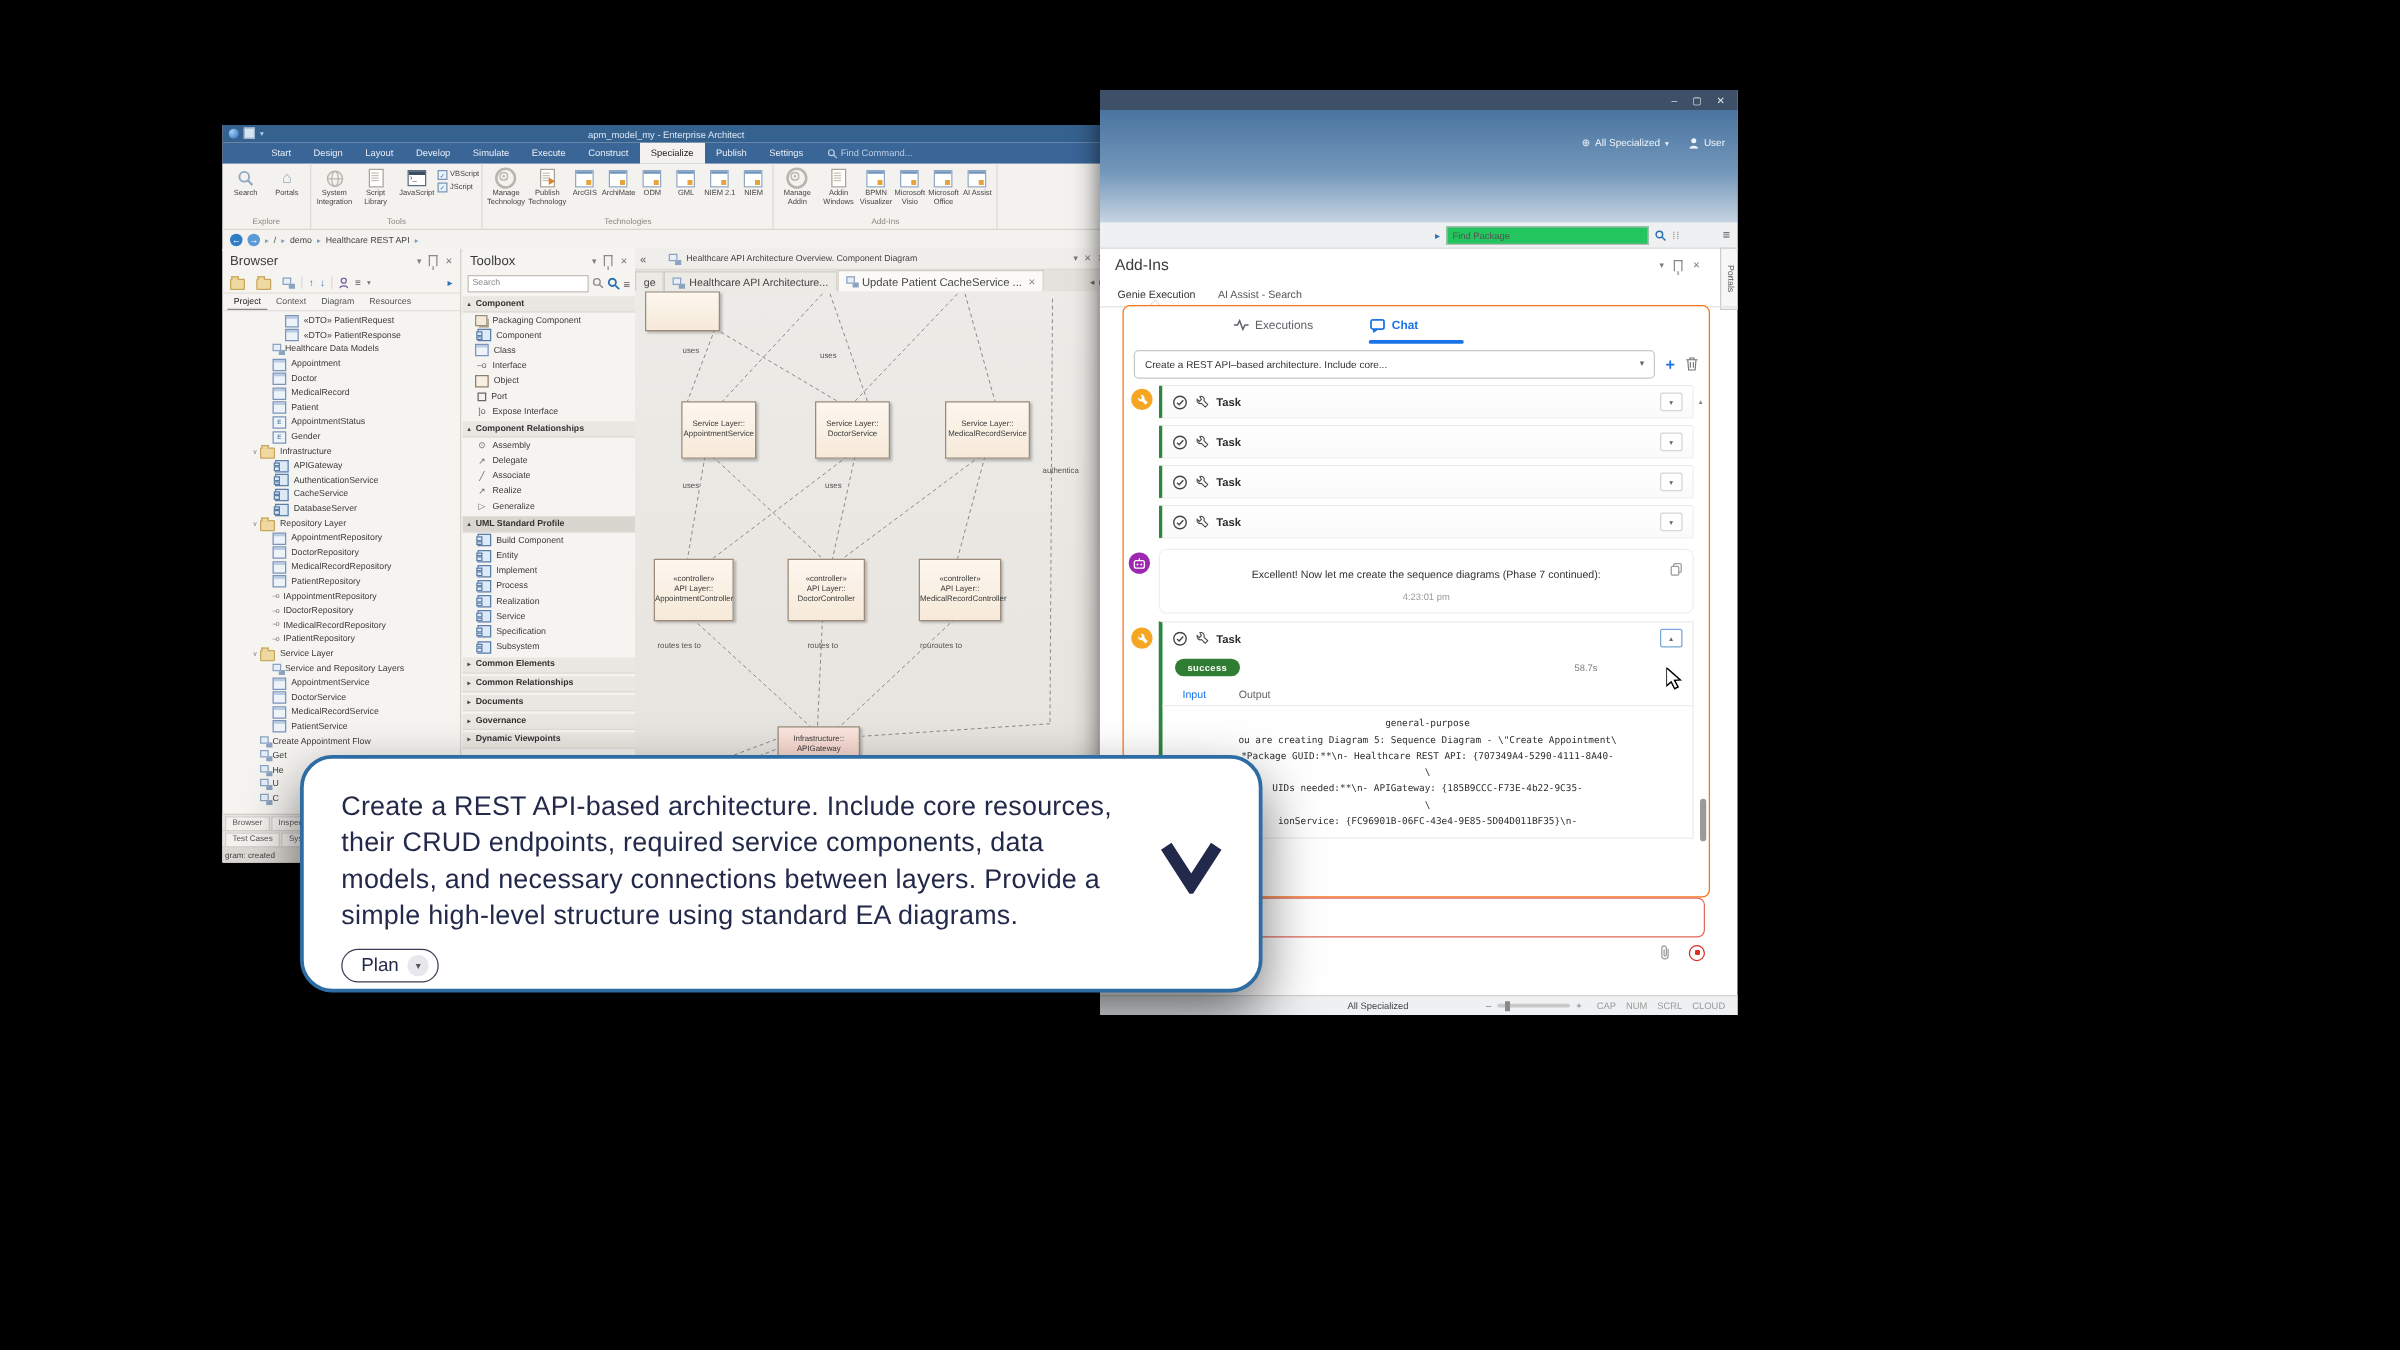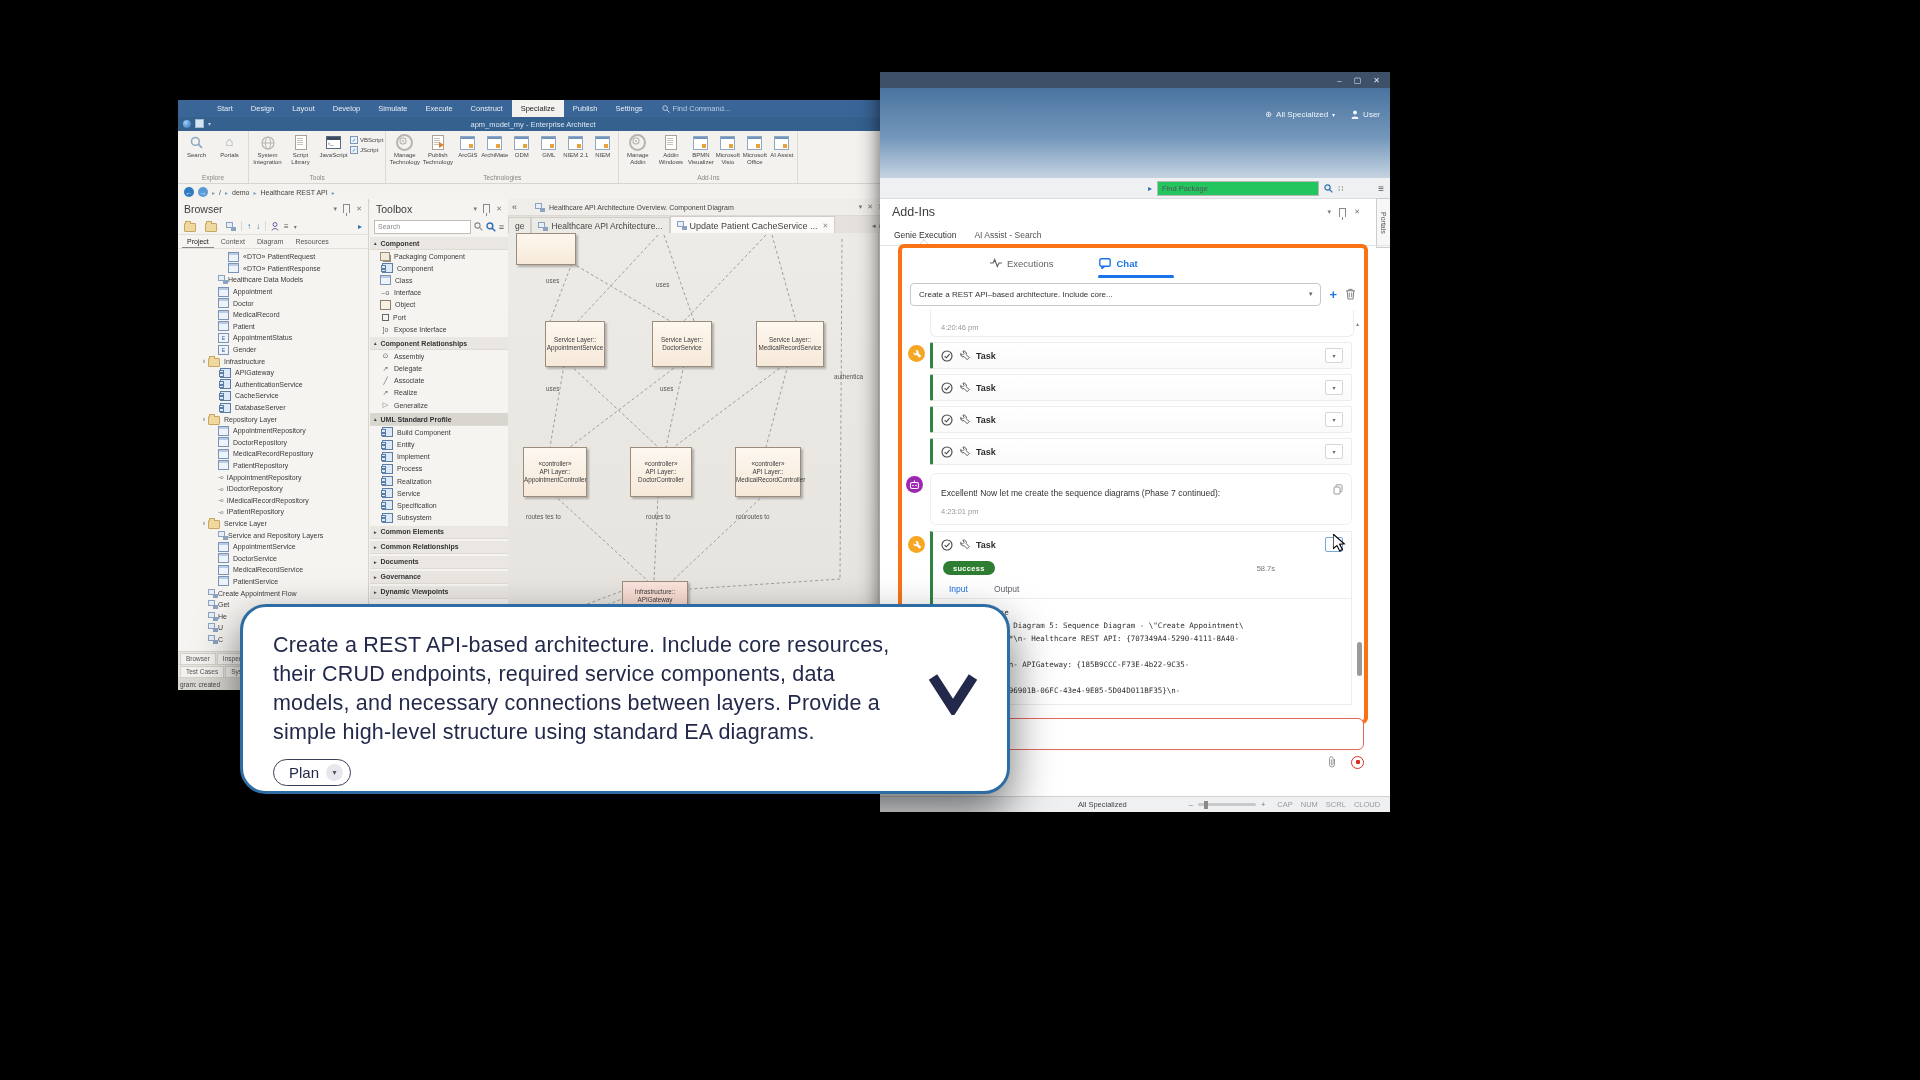--- a/index.html
+++ b/index.html
@@ -108,21 +108,21 @@
   #aw{position:absolute;left:880px;top:72px;width:510px;height:740px;background:#fff;box-shadow:0 0 20px rgba(0,0,0,.65);}
   #aw-titlebar{height:16px;background:#3e5068;display:flex;justify-content:flex-end;align-items:center;gap:12px;color:#e3e9f1;font-size:8px;padding-right:10px;}
   #aw-blue{height:90px;background:linear-gradient(#4a749f,#7397bb 55%,#c6d4e2);position:relative;}
   #aw-userbar{position:absolute;right:10px;top:22px;display:flex;gap:16px;align-items:center;color:#f0f5fb;font-size:8px;}
   #aw-toolbar{height:20px;background:#eef0f2;border-bottom:1px solid #dcdcdc;display:flex;align-items:center;padding:0 6px;gap:5px;}
   #find-package{width:152px;height:13px;border:1px solid #b9b9b9;background:#22c55e;font-size:7.5px;color:#555;display:flex;align-items:center;padding:0 4px;}
   #aw-panelhead{height:26px;display:flex;align-items:center;padding:0 12px;font-size:12.5px;color:#3c3c3c;}
   #portals-tab{position:absolute;right:0;top:126px;width:13px;height:48px;border:1px solid #ccc;border-right:none;background:#f7f7f7;writing-mode:vertical-rl;font-size:7px;color:#555;display:flex;align-items:center;justify-content:center;}
   #aw-tabs{height:20px;display:flex;gap:18px;padding:0 14px;font-size:8.5px;color:#333;align-items:center;border-bottom:1px solid #e2e2e2;position:relative;}
   .caret-notch{position:absolute;left:40px;bottom:-4px;width:7px;height:7px;background:#fff;border-left:1px solid #e2e2e2;border-top:1px solid #e2e2e2;transform:rotate(45deg);}
-  #chat-card{position:absolute;left:18px;right:22px;top:172px;height:472px;border:4px solid #f97316;border-radius:6px;background:#fff;overflow:hidden;}
+  #chat-card{position:absolute;left:18px;right:22px;top:172px;height:472px;border:1px solid #f97316;border-radius:6px;background:#fff;overflow:hidden;text-align:center;}
   #chat-tabs{height:30px;display:flex;align-items:center;gap:46px;padding-left:88px;font-size:9.5px;color:#5f6368;position:relative;}
   #chat-tab-active{color:#1a73e8;font-weight:bold;display:flex;gap:5px;align-items:center;}
   #chat-underline{position:absolute;left:196px;width:76px;bottom:0;height:3px;background:#1a73e8;border-radius:2px;}
   #prompt-row{height:24px;margin:4px 8px 0 8px;display:flex;align-items:center;gap:8px;}
   #prompt-select{flex:1;height:21px;border:1px solid #c8c8c8;border-radius:4px;font-size:8px;color:#333;display:flex;align-items:center;padding:0 8px;}
   #prompt-select .cv{margin-left:auto;color:#666;font-size:7px;}
   .ts-bubble{margin:4px 10px 0 28px;height:22px;border:1px solid #ececec;border-radius:0 0 6px 6px;border-top:none;display:flex;align-items:flex-end;padding:0 10px 4px;font-size:7.5px;color:#9a9a9a;}
   .task-row{margin:5px 12px 0 28px;height:25px;background:linear-gradient(#fff,#fafafa);border:1px solid #ececec;border-left:3px solid #2e8540;border-radius:2px;display:flex;align-items:center;gap:6px;padding:0 8px;position:relative;}
   .task-label{font-size:9px;font-weight:bold;color:#2d2d2d;}
   .chev-box{margin-left:auto;width:16px;height:13px;border:1px solid #d5d5d5;border-radius:2px;display:flex;align-items:center;justify-content:center;font-size:6px;color:#666;background:#fff;}
@@ -161,47 +161,47 @@
   #send-v{position:absolute;right:28px;top:64px;}
 
   svg{display:block;}
 </style>
 </head>
 <body>
 
 <div id="stage">
 
   <div id="ea">
+    <div id="ea-title">
+      <div id="ea-qat">
+        <span class="gem"></span>
+        <span class="qat-sq"></span>
+        <span style="color:#b9cee4;font-size:6px">▾</span>
+      </div>
+      <span>apm_model_my - Enterprise Architect</span>
+    </div>
     <div id="ea-tabs">
         <span class="ea-tab">Start</span>
         <span class="ea-tab">Design</span>
         <span class="ea-tab">Layout</span>
         <span class="ea-tab">Develop</span>
         <span class="ea-tab">Simulate</span>
         <span class="ea-tab">Execute</span>
         <span class="ea-tab">Construct</span>
         <span class="ea-tab active">Specialize</span>
         <span class="ea-tab">Publish</span>
         <span class="ea-tab">Settings</span>
         <span id="find-cmd">
           <svg width="8" height="8" viewBox="0 0 9 9">
             <circle cx="3.5" cy="3.5" r="2.6" fill="none" stroke="#b9cee4" stroke-width="1.1"></circle>
             <line x1="5.6" y1="5.6" x2="8.4" y2="8.4" stroke="#b9cee4" stroke-width="1.1"></line>
           </svg>
           <span>Find Command...</span>
         </span>
       </div>
-    <div id="ea-title">
-      <div id="ea-qat">
-        <span class="gem"></span>
-        <span class="qat-sq"></span>
-        <span style="color:#b9cee4;font-size:6px">▾</span>
-      </div>
-      <span>apm_model_my - Enterprise Architect</span>
-    </div>
     <div id="ribbon">
         <div class="rgroup">
           <div class="rbtns">
             <div class="rbtn">
               <div class="ric">
                 <svg width="13" height="13" viewBox="0 0 12 12">
                   <circle cx="5" cy="5" r="3.6" fill="none" stroke="#8fa9c4" stroke-width="1.4"></circle>
                   <line x1="7.6" y1="7.6" x2="11" y2="11" stroke="#8fa9c4" stroke-width="1.6"></line>
                 </svg>
               </div>
@@ -879,23 +879,20 @@
       <div id="prompt-row">
         <span id="prompt-select">
           <span>Create a REST API–based architecture. Include core...</span>
           <span class="cv">▾</span>
         </span>
         <span style="color:#1a73e8;font-size:13px;font-weight:bold">+</span>
         <svg width="11" height="12" viewBox="0 0 11 12">
             <path d="M1 2.8 H10 M3.8 2.8 V1.4 H7.2 V2.8 M2.2 2.8 L2.9 11 H8.1 L8.8 2.8 M4.3 4.6 V9.2 M6.7 4.6 V9.2" fill="none" stroke="#757575" stroke-width="0.9"></path>
           </svg>
       </div>
-      <div class="ts-bubble">
-        <span>4:20:46 pm</span>
-      </div>
       <div id="task-list">
           <div class="task-row">
             <span class="avatar orange">
               <svg width="10" height="10" viewBox="0 0 14 14">
                 <path d="M5 1.5 a3.4 3.4 0 0 1 3.6 1 3.4 3.4 0 0 1 .6 3.4 L13 9.7 10.4 12.3 6.6 8.5 a3.4 3.4 0 0 1-3.4-.6 3.4 3.4 0 0 1-1-3.6 L4.4 6.5 6.5 4.4 Z" fill="#fff"></path>
               </svg>
             </span>
             <svg width="12" height="12" viewBox="0 0 12 12">
               <circle cx="6" cy="6" r="5" fill="none" stroke="#444" stroke-width="1.1"></circle>
               <polyline points="3.6,6.2 5.3,7.8 8.6,4.2" fill="none" stroke="#444" stroke-width="1.1"></polyline>

